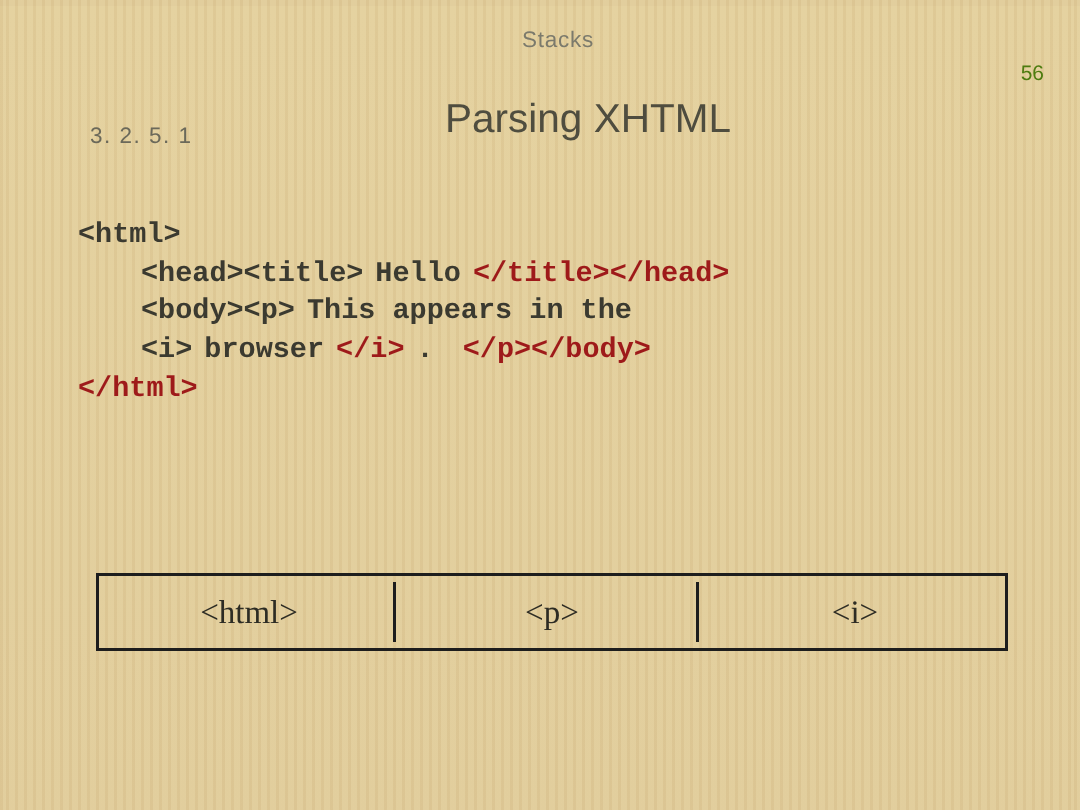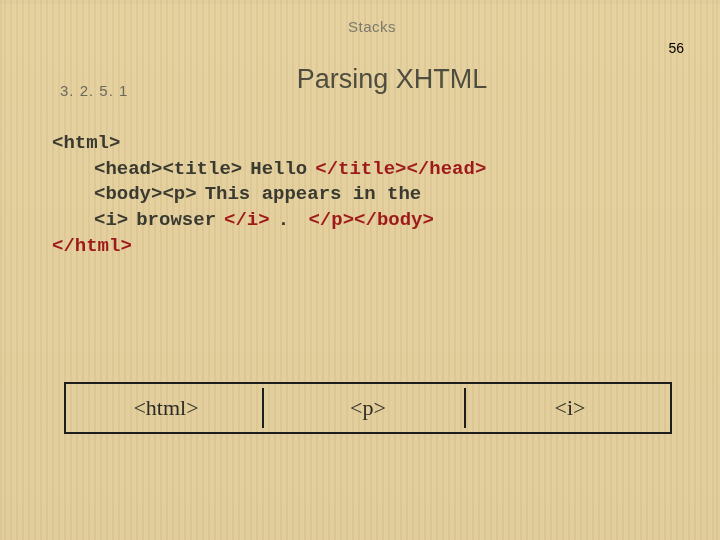--- a/index.html
+++ b/index.html
@@ -25,23 +25,23 @@
     left: 0;
     width: 100%;
     text-align: center;
     font-size: 15px;
     color: #7b7a6c;
     letter-spacing: 0.5px;
   }
   .page-number {
     position: absolute;
     top: 28px;
-    right: 40px;
+    right: 28px;
     font-size: 14px;
-    color: #000000;
+    color: #4d7c0f;
   }
   .section-row {
     position: absolute;
     top: 48px;
     left: 16px;
     width: 100%;
     height: 40px;
   }
   .section-number {
     position: absolute;
@@ -56,21 +56,21 @@
     left: 0;
     width: 100%;
     text-align: center;
     top: 0;
     font-size: 27px;
     color: #4f4d3f;
     font-weight: 400;
   }
   .code-block {
     position: absolute;
-    top: 119px;
+    top: 132px;
     left: 36px;
     font-family: "Consolas", "Courier New", monospace;
     font-size: 19px;
     line-height: 1.35;
     color: #3b3a30;
     white-space: pre;
     font-weight: bold;
   }
   .code-block .indent { display:inline-block; width: 34px; }
   .tag-red { color: #9e1a1a; }

